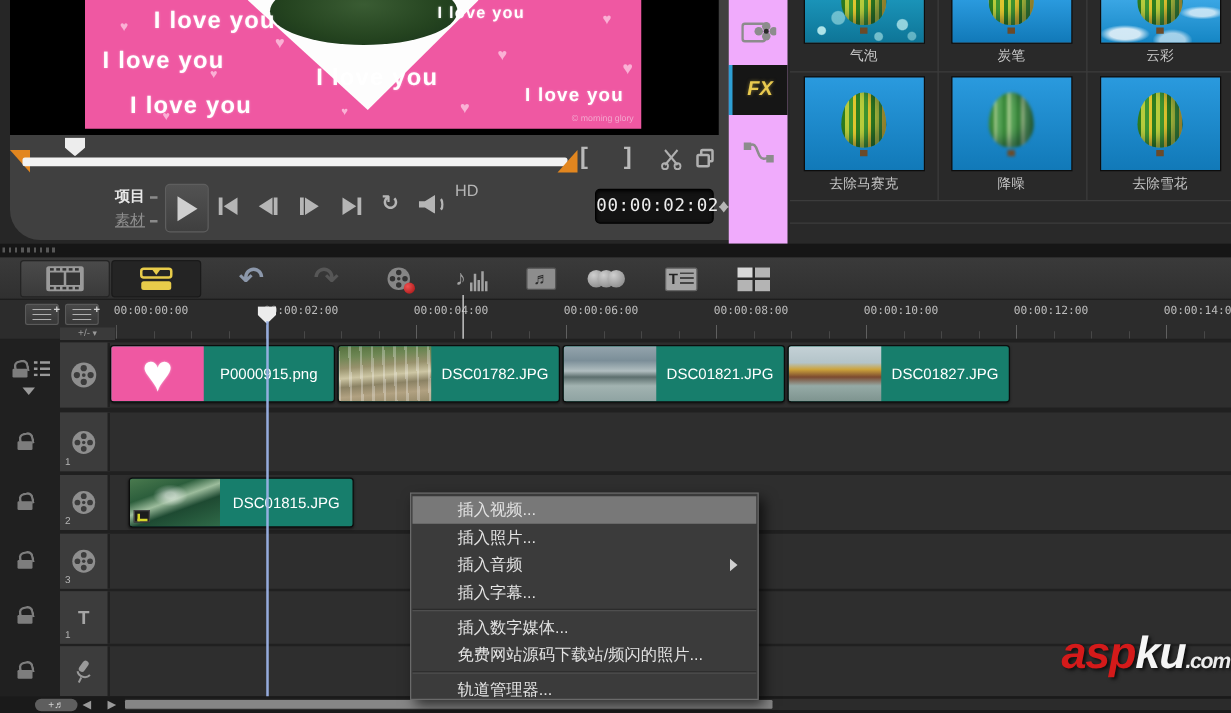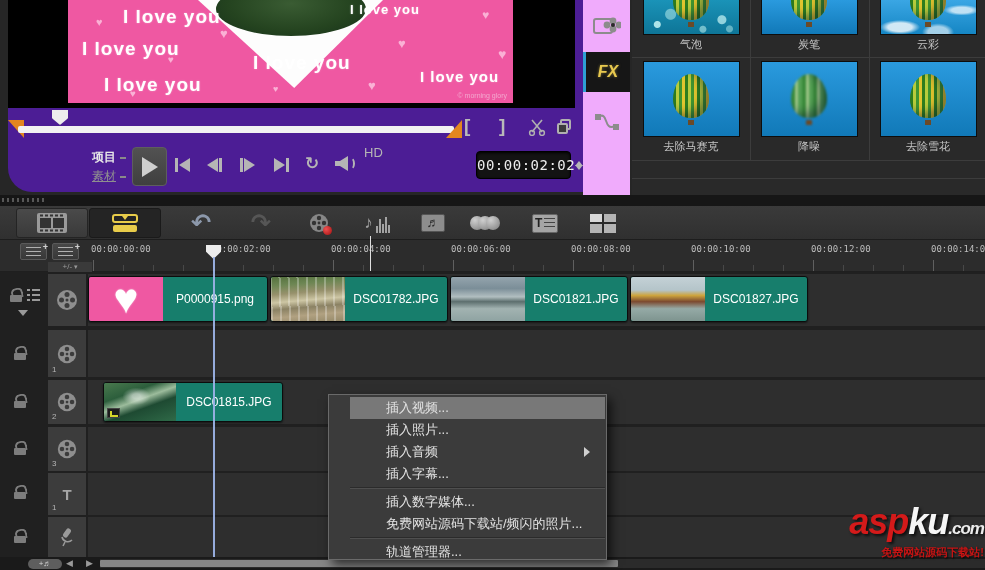--- a/index.html
+++ b/index.html
@@ -1,21 +1,21 @@
 <!DOCTYPE html>
 <html><head>
 <meta charset="utf-8">
 <style>
   * { margin:0; padding:0; box-sizing:border-box; }
   html,body { background:#151515; }
   body { font-family:"Liberation Sans","DejaVu Sans",sans-serif; }
   #app { position:relative; width:985px; height:570px; background:#262626; overflow:hidden; }
 
   
-  #preview-panel { position:absolute; left:8px; top:0; width:611px; height:192px; background:#4c1d95;border-radius:24px; }
+  #preview-panel { position:absolute; left:8px; top:0; width:611px; height:192px; background:#404040;border-radius:24px; }
   .video-area { position:absolute; left:0; top:0; width:567px; height:108px; background:#000; overflow:hidden; }
   .pink-img { position:absolute; left:60px; top:0; width:445px; height:103px; background:#ef58a2; overflow:hidden; }
   .heart-card { position:absolute; left:130px; top:0; width:185px; height:88px; background:#fdfdfd;
     clip-path:polygon(0 0,100% 0,52% 100%); }
   .foliage { position:absolute; left:148px; top:-18px; width:150px; height:54px; border-radius:50%;
     background:radial-gradient(ellipse at 50% 40%, #3a5c33 0%, #24431f 60%, #16301a 100%); }
   .love-text { position:absolute; color:#fff; font-weight:bold; letter-spacing:1px; text-shadow:0 0 2px rgba(255,255,255,.4); }
   .heart-glyph { position:absolute; color:rgba(255,215,235,.7); }
   .heart-glyph::before { content:"♥"; }
   .pink-copyright { position:absolute; right:6px; bottom:4px; font-size:7px; color:#f3a8cf; }
@@ -172,21 +172,21 @@
   
   #bottombar { position:absolute; left:0; top:557px; width:985px; height:13px; background:#1a1a1a; }
   .music-pill { position:absolute; left:28px; top:2px; width:34px; height:10px; background:#5e5e5e; border-radius:6px;
     font-size:8px; color:#d5d5d5; text-align:center; line-height:10px; }
   .scroll-arrow { position:absolute; top:1px; font-size:9px; color:#9a9a9a; }
   .hscroll-track { position:absolute; left:100px; top:2px; width:885px; height:9px; background:#2b2b2b; }
   .hscroll-thumb { position:absolute; left:0; top:1px; width:518px; height:7px; background:#868686; border-radius:1px; }
 
   
   #context-menu { position:absolute; left:328px; top:394px; width:279px; height:166px; background:#3b3b3b;
-    border:1px solid #6a6a6a; box-shadow:4px 5px 10px rgba(0,0,0,.65); z-index:60; padding-top:2px;padding-left:20px; }
+    border:1px solid #6a6a6a; box-shadow:4px 5px 10px rgba(0,0,0,.65); z-index:60; padding-top:2px; }
   .mi { position:relative; height:22px; line-height:22px; padding-left:36px; font-size:13px; color:#e3e3e3; margin:0 1px; }
   .mi.hl { background:#787878; }
   .mi-sep { height:2px; margin:2px 1px; border-top:1px solid #2b2b2b; border-bottom:1px solid #4f4f4f; }
   .submenu-arrow { position:absolute; right:10px; top:6px; width:0; height:0; border:5px solid transparent; border-left:6px solid #cfcfcf; }
 
   
   #watermark { position:absolute; left:812px; top:503px; width:172px; z-index:55; text-align:right; }
   .wm-brand { font-size:36px; font-weight:bold; font-style:italic; letter-spacing:-1px; line-height:38px; text-shadow:2px 2px 3px rgba(0,0,0,.7); }
   .wm-asp { color:#d41a1a; }
   .wm-ku { color:#f5f5f5; }
@@ -588,16 +588,15 @@
     <div class="mi">插入数字媒体...</div>
     <div class="mi">免费网站源码下载站/频闪的照片...</div>
     <div class="mi-sep"></div>
     <div class="mi">轨道管理器...</div>
   </div>
 
   <div id="watermark">
     <div class="wm-brand">
       <span class="wm-asp">asp</span><span class="wm-ku">ku</span><span class="wm-com">.com</span>
     </div>
-    <div class="wm-tagline">免费网站源码下载站!</div>
   </div>
 
 </div>
 
 </body></html>

